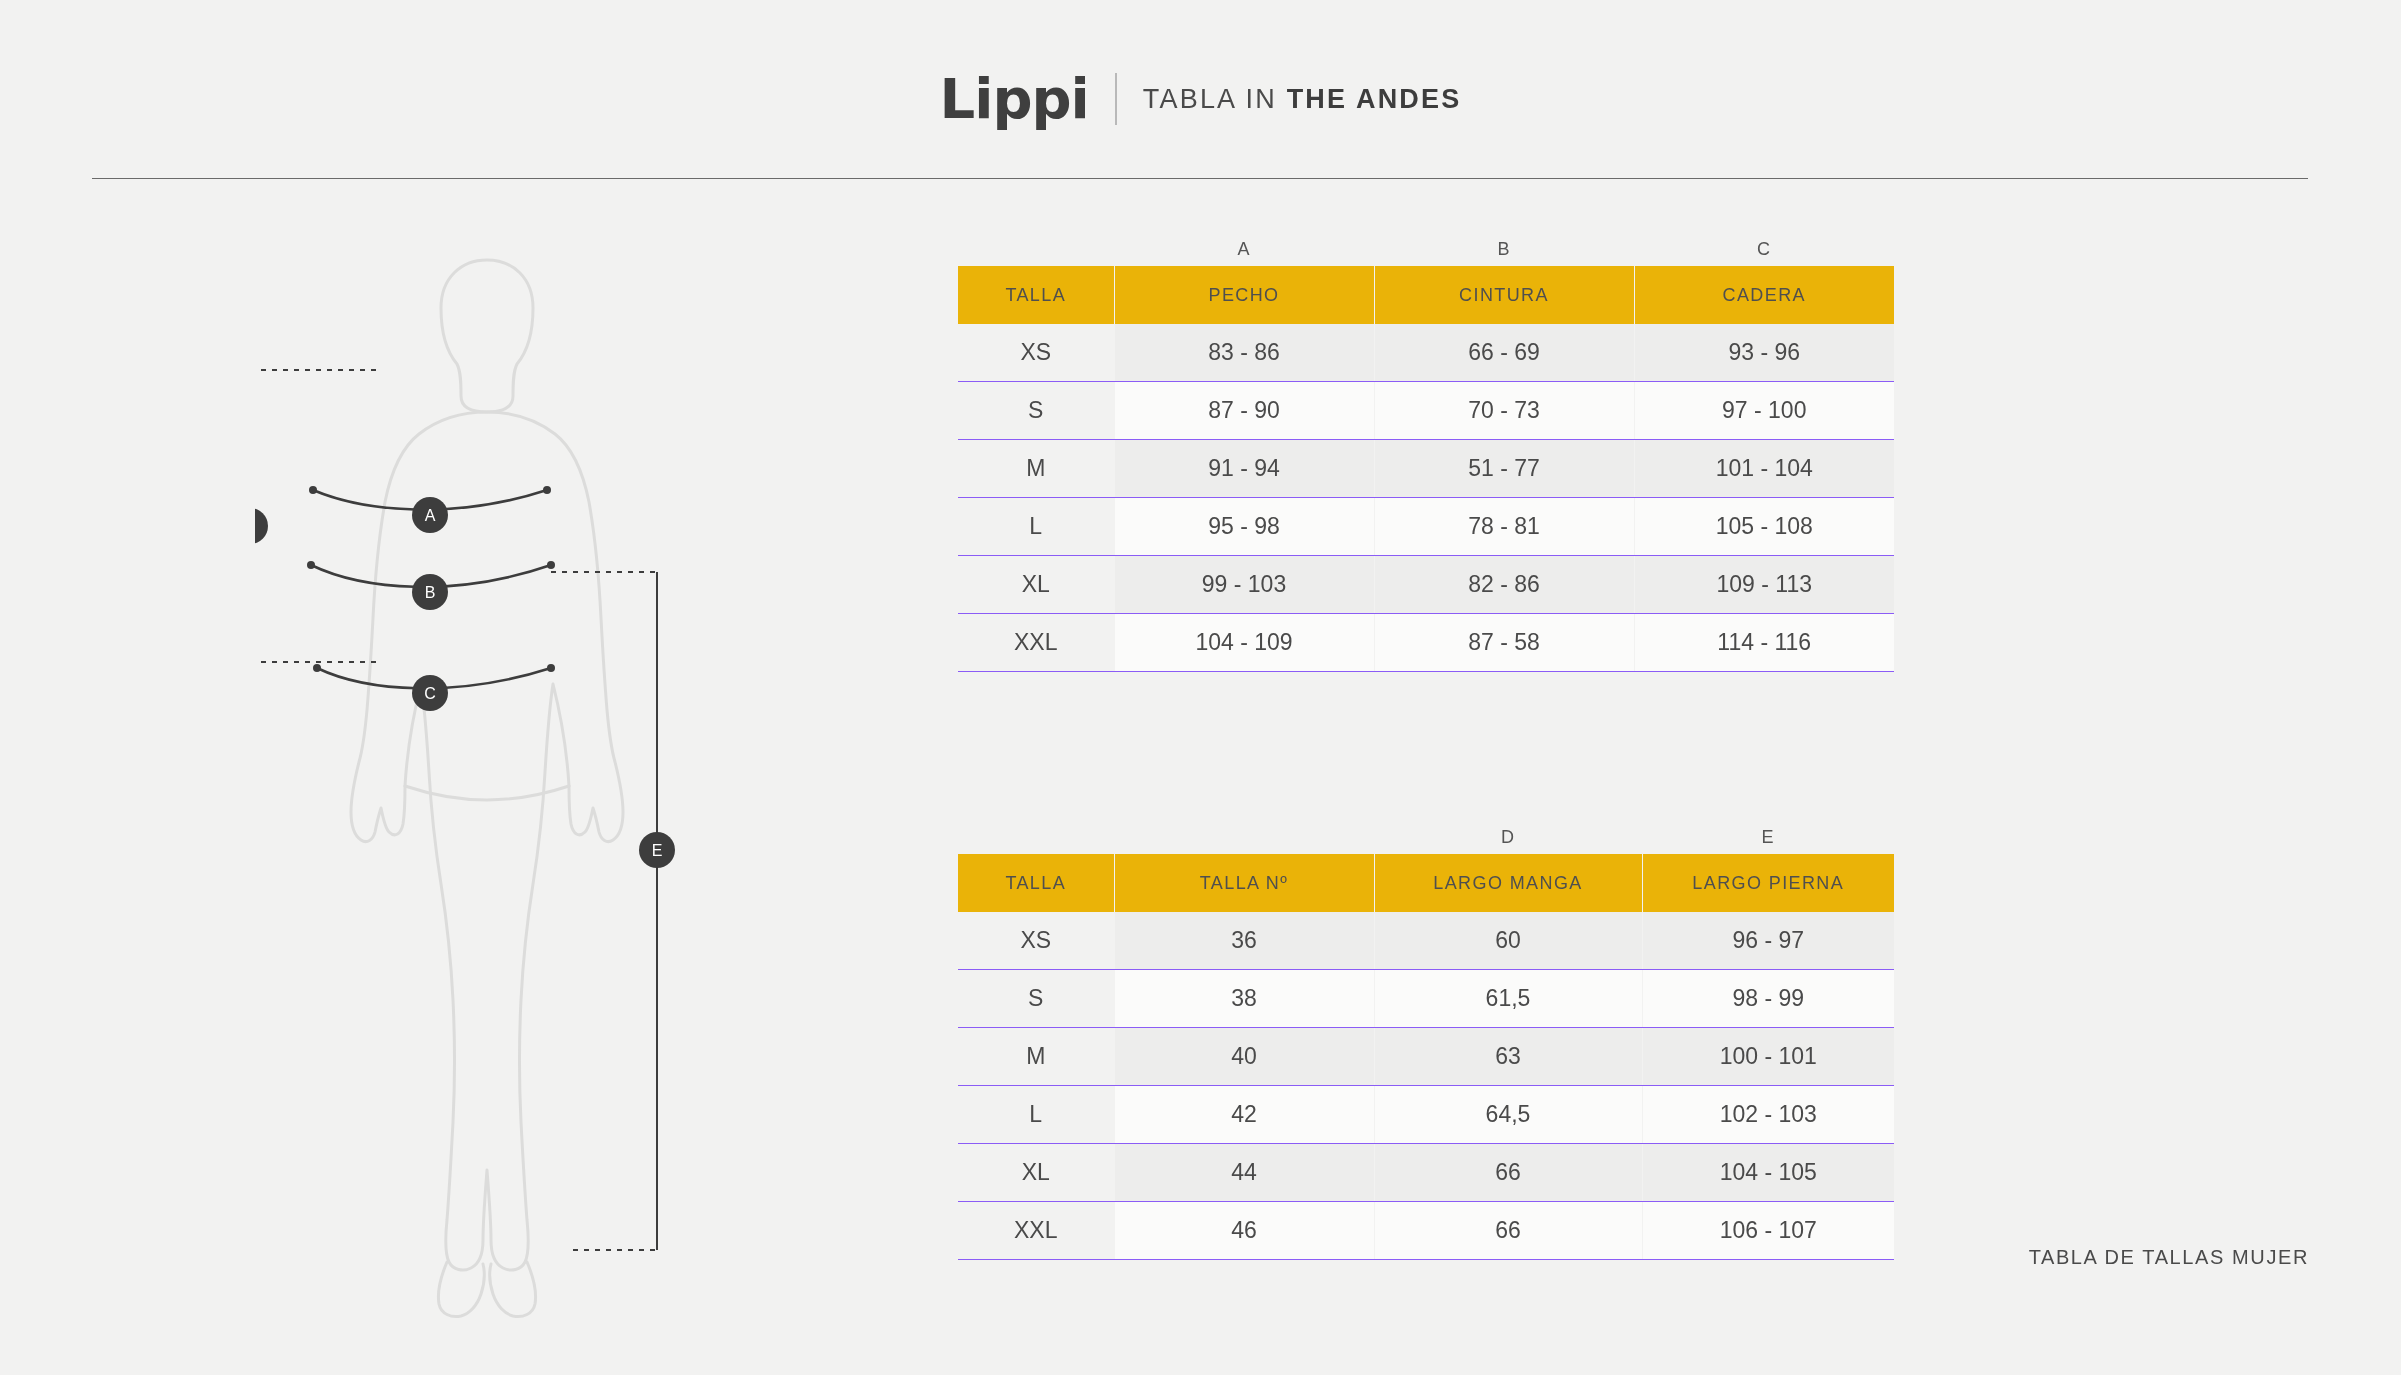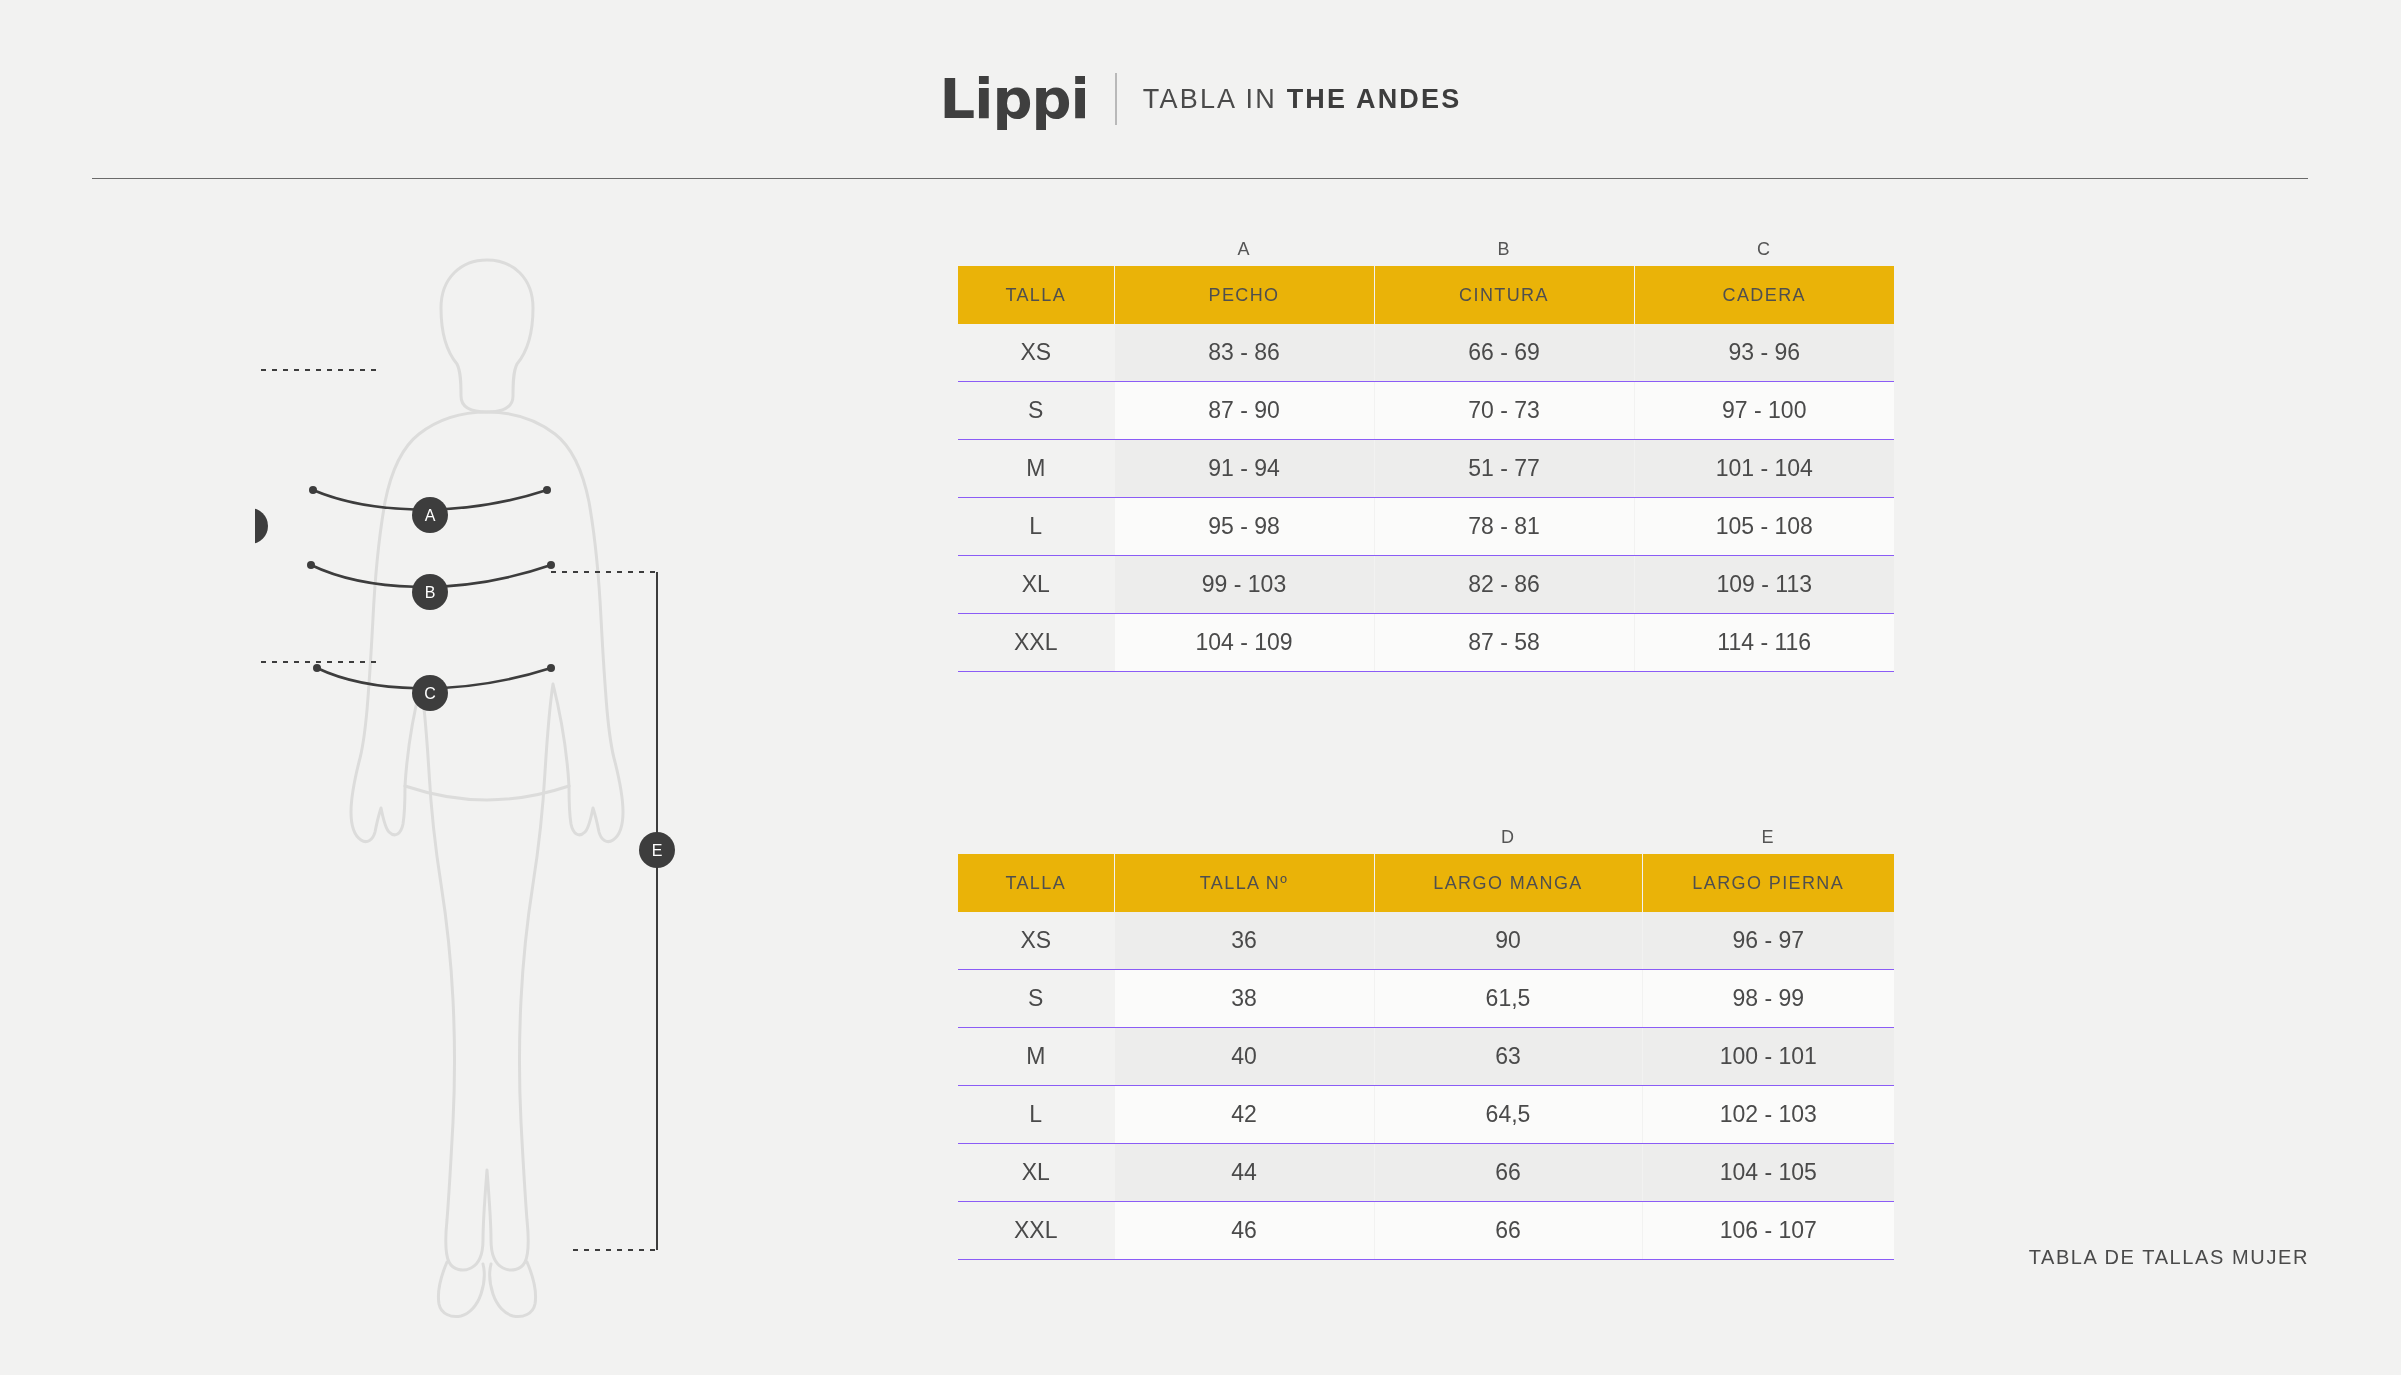--- a/index.html
+++ b/index.html
@@ -340,21 +340,21 @@
           <th>TALLA</th>
           <th>TALLA Nº</th>
           <th>LARGO MANGA</th>
           <th>LARGO PIERNA</th>
         </tr>
       </thead>
       <tbody>
         <tr>
           <td class="size-col">XS</td>
           <td>36</td>
-          <td>90</td>
+          <td>60</td>
           <td>96 - 97</td>
         </tr>
         <tr>
           <td class="size-col">S</td>
           <td>38</td>
           <td>61,5</td>
           <td>98 - 99</td>
         </tr>
         <tr>
           <td class="size-col">M</td>

